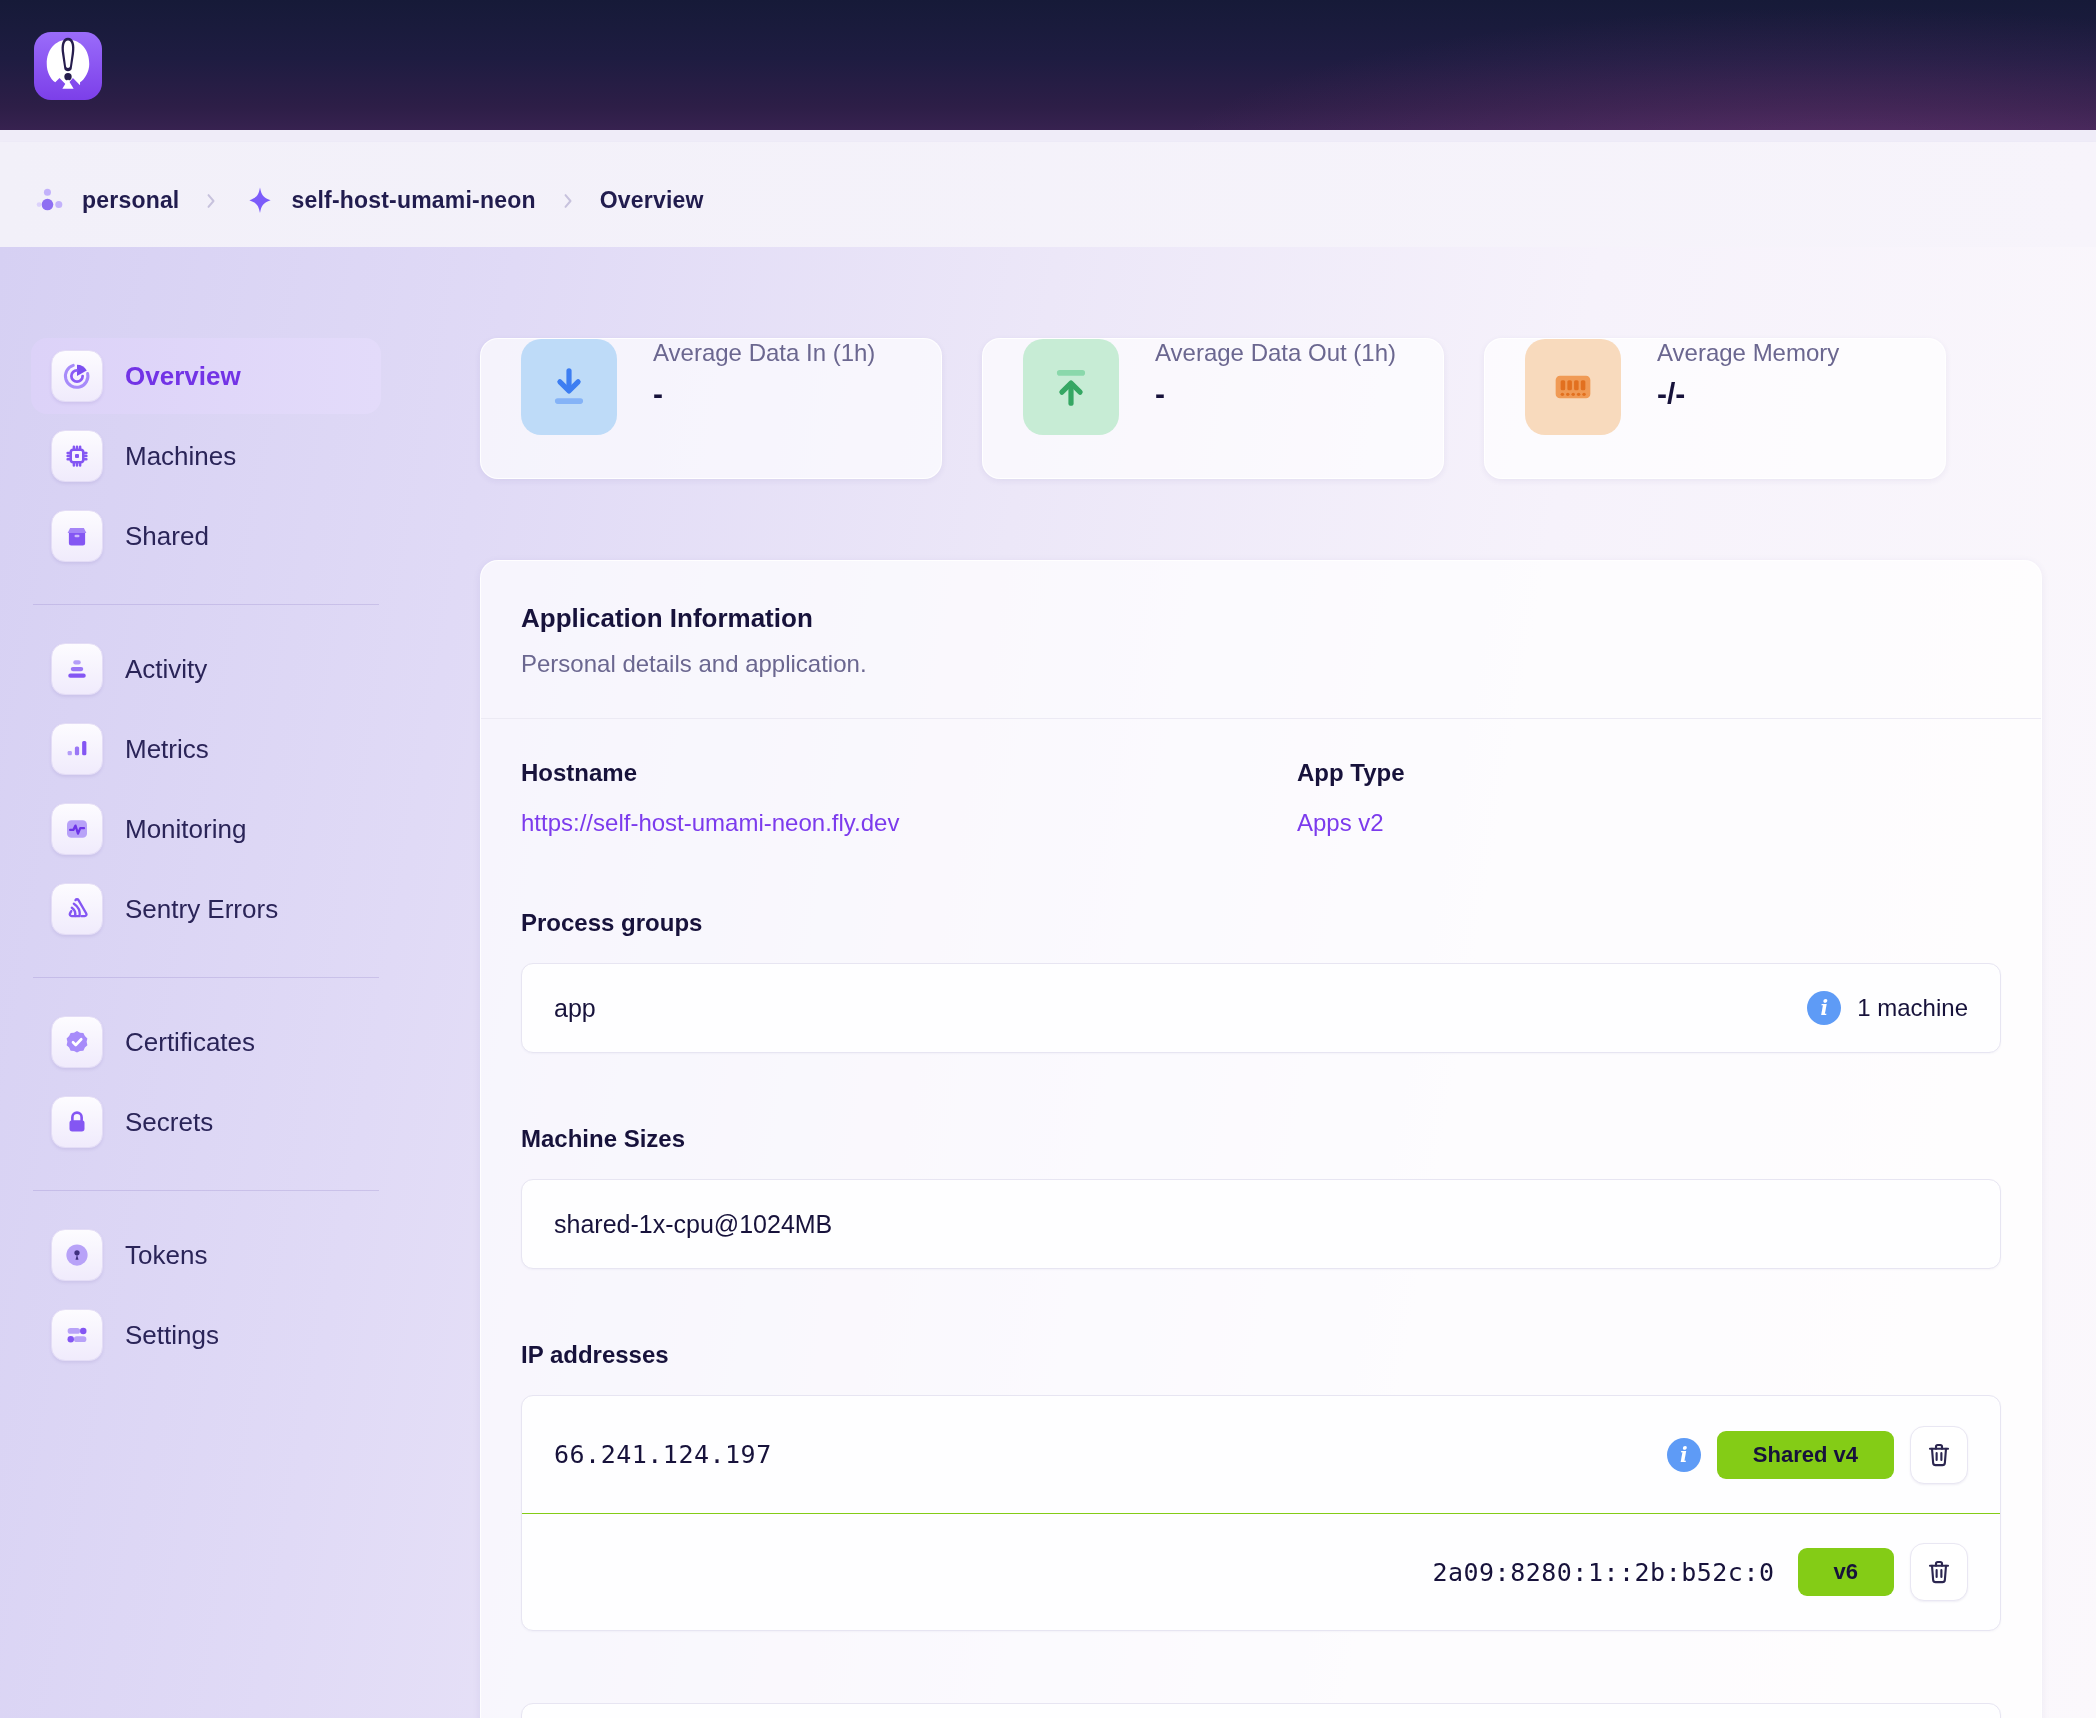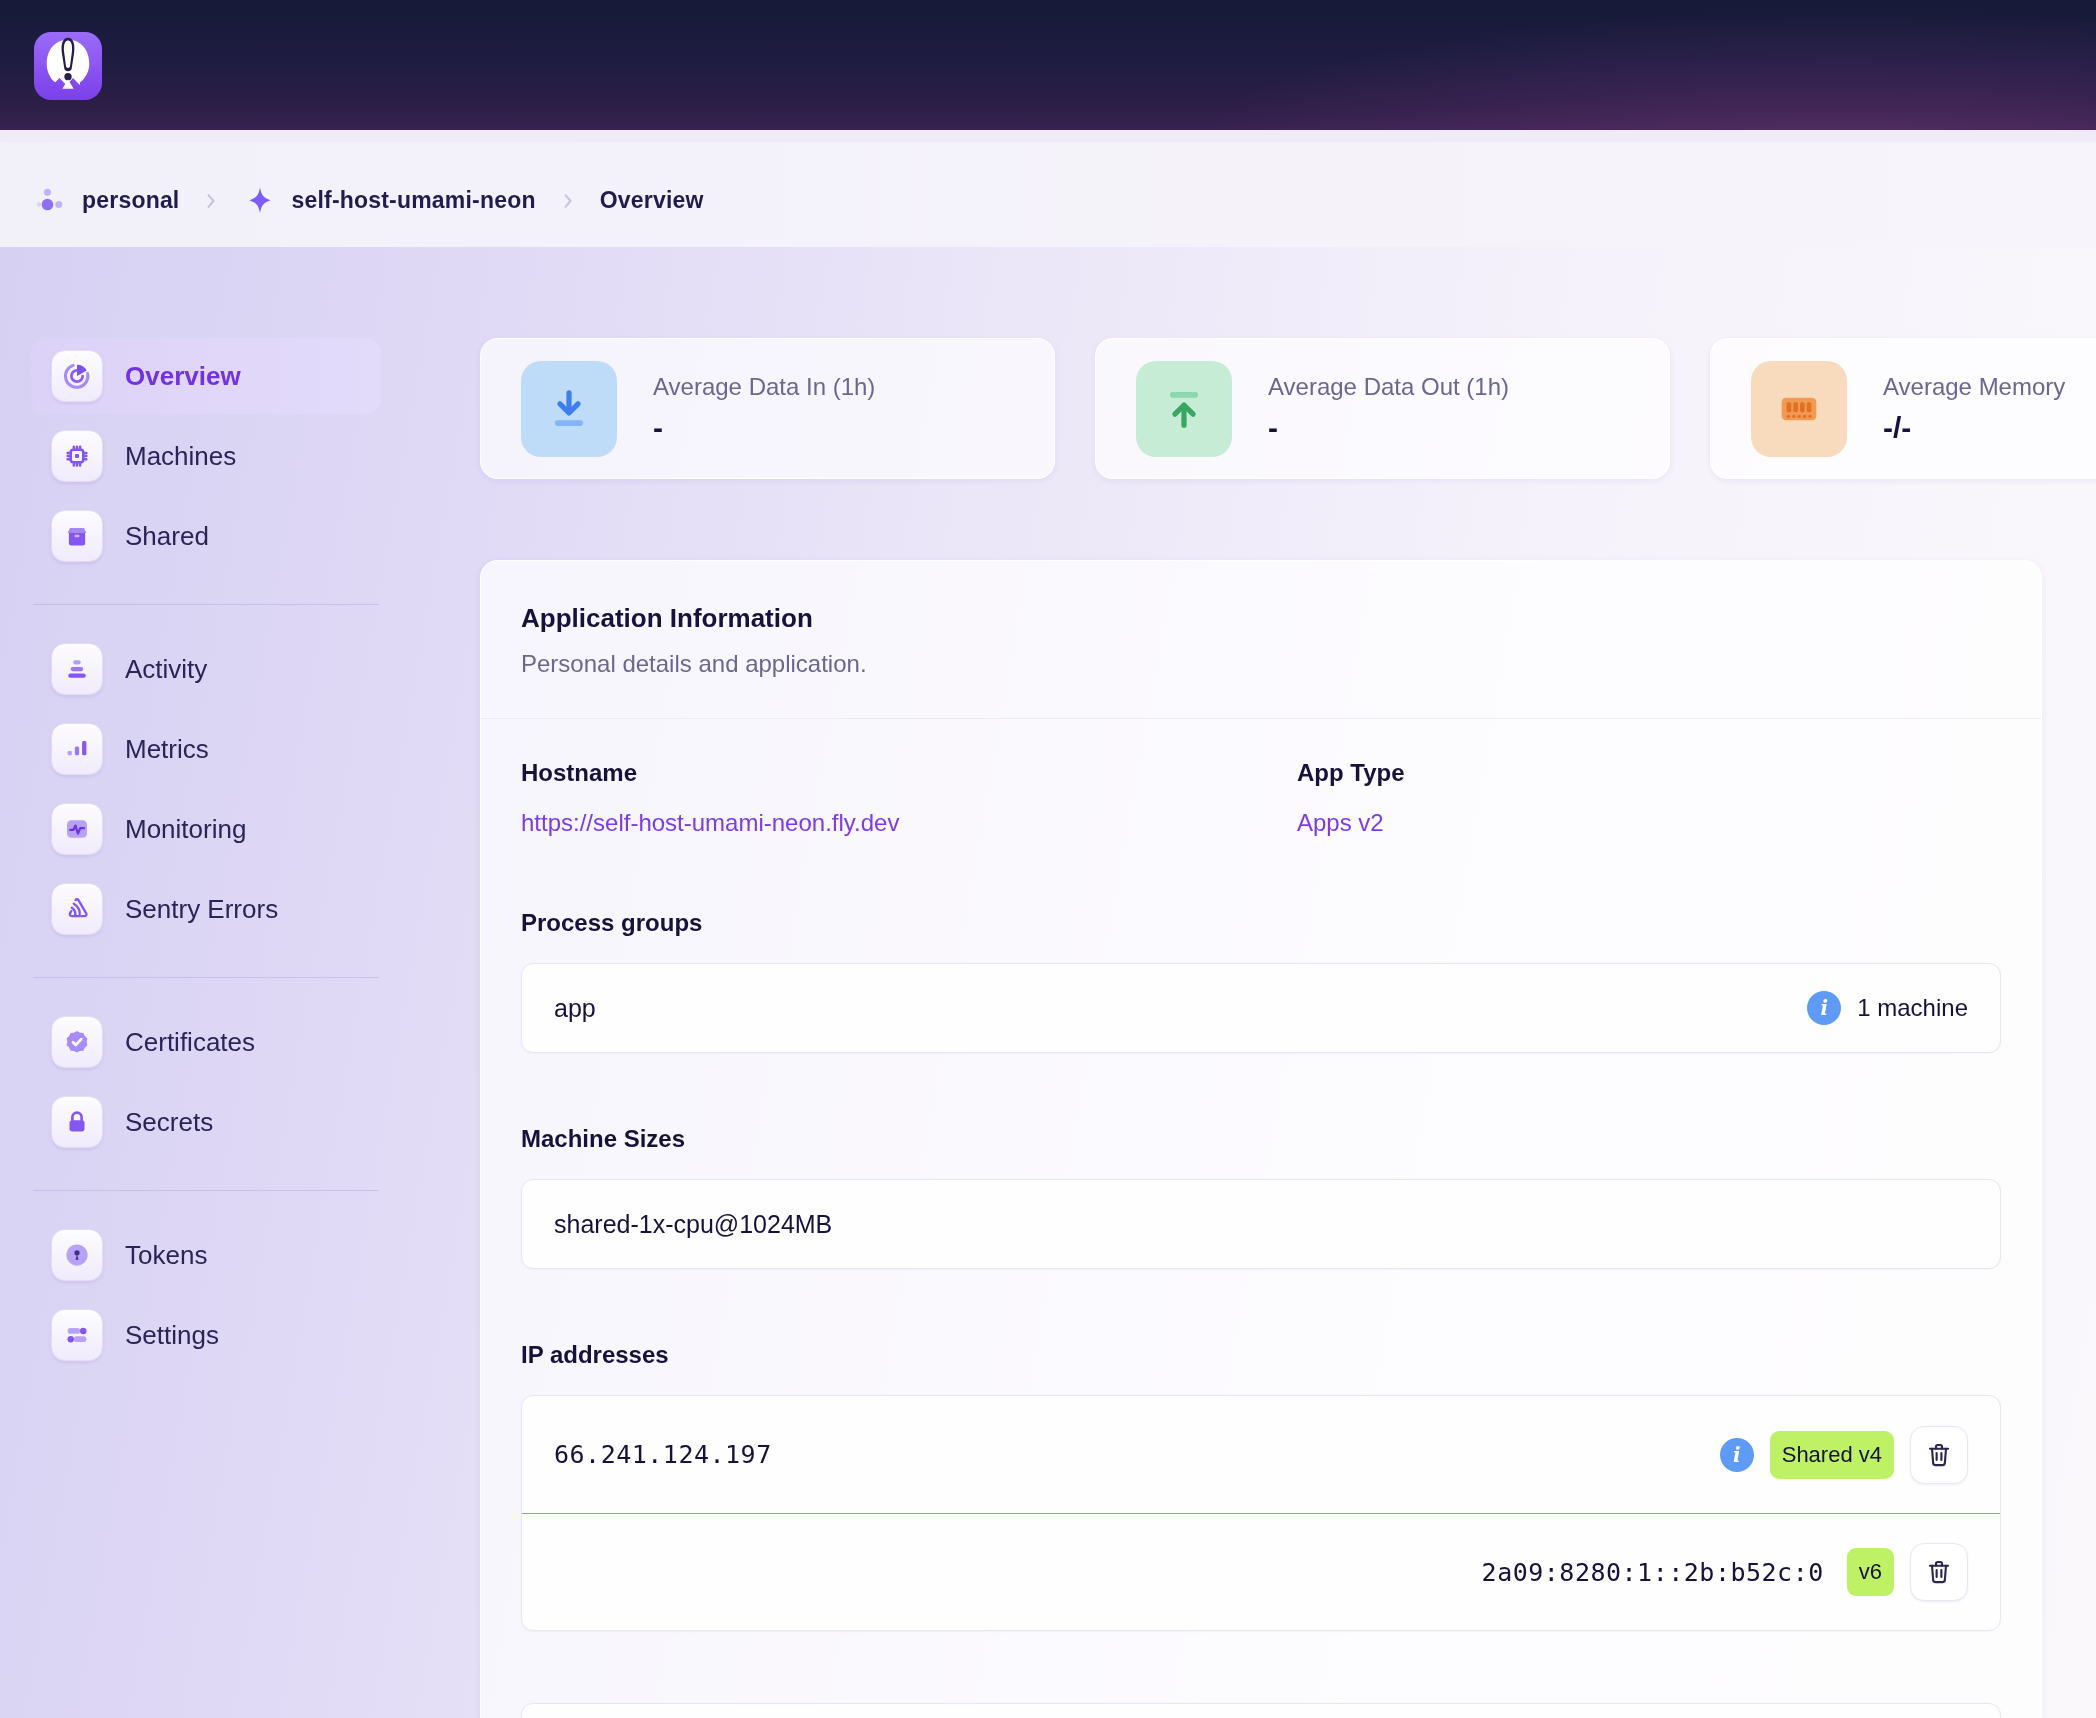--- a/index.html
+++ b/index.html
@@ -46,24 +46,24 @@
     border:1px solid #e4ddf6;box-shadow:0 2px 3px rgba(90,70,160,0.10);
     display:flex;align-items:center;justify-content:center;box-sizing:border-box;
   }
   .sb-tile svg{width:30px;height:30px;display:block;}
   .sb-label{margin-left:22px;font-size:26px;font-weight:500;color:#2a2458;}
   .sb-item.active .sb-label{color:#7233e6;font-weight:600;}
   .sb-divider{height:1px;background:rgba(103,82,175,0.18);margin:26px 2px;}
   
   .stats{position:absolute;left:480px;top:91px;display:flex;gap:40px;}
   .stat-card{
-    width:575px;height:141px;flex:none;border-radius:18px;box-sizing:border-box;
+    width:462px;height:141px;flex:none;border-radius:18px;box-sizing:border-box;
     background:rgba(255,255,255,0.68);border:1px solid rgba(255,255,255,0.9);
     box-shadow:0 2px 6px rgba(60,45,130,0.07);
-    display:flex;align-items:center;padding:0 40px;gap:36px;
+    display:flex;align-items:flex-start;padding:0 40px;gap:36px;
   }
   .stat-icon{width:96px;height:96px;border-radius:20px;flex:none;display:flex;align-items:center;justify-content:center;}
   .stat-icon svg{width:52px;height:52px;display:block;}
   .stat-icon.blue{background:#bedbf8;}
   .stat-icon.green{background:#c7ecd5;}
   .stat-icon.orange{background:#f8dabd;}
   .stat-label{font-size:24px;color:#6b6790;font-weight:500;}
   .stat-value{font-size:30px;font-weight:700;color:#17123b;margin-top:10px;}
   
   .info-card{
@@ -92,22 +92,22 @@
   .row-text{font-size:25px;color:#17123b;}
   .row-mono{font-family:"DejaVu Sans Mono",monospace;font-size:25px;letter-spacing:0.5px;color:#17123b;}
   .row-right{display:flex;align-items:center;gap:16px;}
   .machine-count{font-size:24px;color:#17123b;}
   .info-dot{
     width:34px;height:34px;border-radius:50%;background:#5e9bf6;color:#fff;flex:none;
     display:flex;align-items:center;justify-content:center;
     font-family:"DejaVu Serif",serif;font-style:italic;font-weight:700;font-size:20px;cursor:pointer;
   }
   .badge{
-    background:#bef264;border-radius:9px;height:48px;display:flex;align-items:center;
-    padding:0 12px;font-size:22px;font-weight:400;color:#17123b;
+    background:#84cc16;border-radius:9px;height:48px;display:flex;align-items:center;
+    padding:0 36px;font-size:22px;font-weight:700;color:#17123b;
   }
   .trash-btn{
     width:58px;height:58px;border-radius:14px;background:#fff;border:1px solid #e9e7f3;
     box-shadow:0 1px 2px rgba(60,45,130,0.08);display:flex;align-items:center;justify-content:center;
     cursor:pointer;box-sizing:border-box;
   }
   .trash-btn svg{width:30px;height:30px;display:block;}
 </style>
 </head>
 <body>

